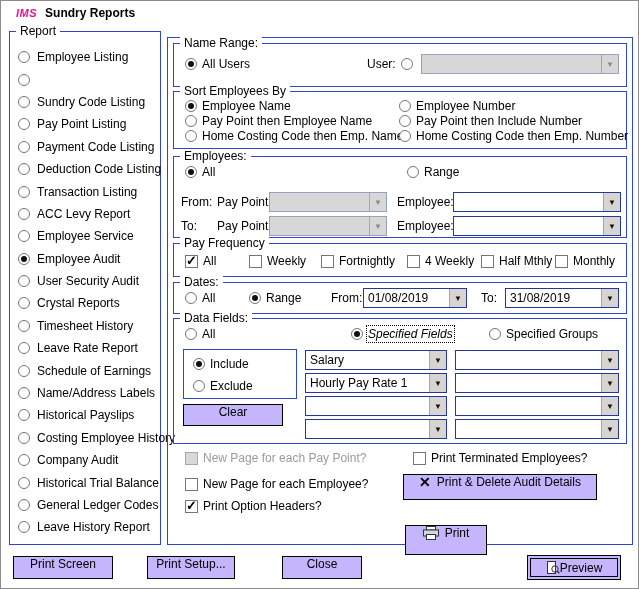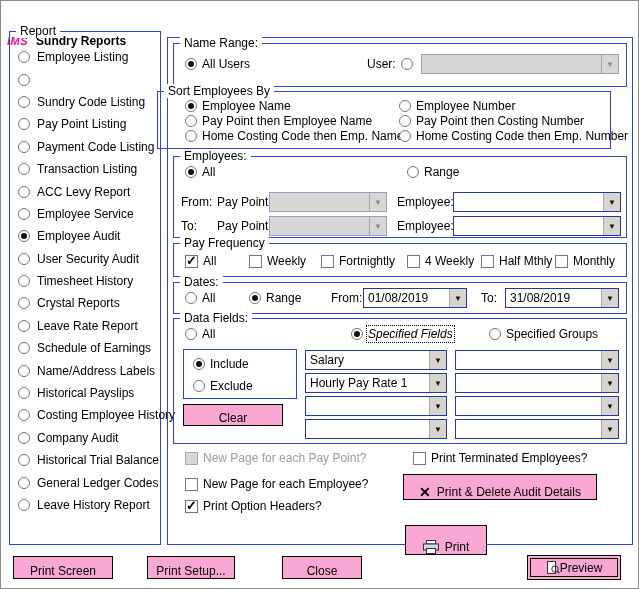--- a/index.html
+++ b/index.html
@@ -1,40 +1,40 @@
 <!DOCTYPE html>
 <html><head>
 <meta charset="utf-8">
 <style>
   :root{ --blue:#2e45cf; --dis:#9b9b9b; }
   *{ box-sizing:border-box; }
   body{ margin:0; background:#ffffff; font-family:"Liberation Sans", sans-serif; }
   .win{ position:relative; width:639px; height:589px; background:#fff; border:1px solid #8c8c8c; overflow:hidden; color:#000; }
-  .titlebar{ position:absolute; left:0; top:0; right:0; height:24px; display:flex; align-items:center; gap:8px; padding:0 6px; background:#fff;margin-top:28px; }
+  .titlebar{ position:absolute; left:0; top:0; right:0; height:24px; display:flex; align-items:center; gap:8px; padding:0 15px; background:#fff; }
   .logo{ color:#e8128f; font-weight:bold; font-style:italic; font-size:11px; letter-spacing:.5px; }
   .title{ font-size:12px; font-weight:bold; }
 
   .group{ position:absolute; border:1px solid var(--blue); background:transparent; }
   .glabel{ position:absolute; top:-8px; left:6px; background:#fff; padding:0 4px; font-size:12px; line-height:14px; white-space:nowrap; }
 
   .hrow{ position:absolute; display:flex; align-items:center; gap:5px; height:16px; font-size:12px; white-space:nowrap; }
   .radio{ width:12px; height:12px; border:1px solid #767676; border-radius:50%; background:#fff; position:relative; flex:none; }
   .radio.checked::after{ content:""; position:absolute; left:2px; top:2px; width:6px; height:6px; border-radius:50%; background:#111; }
   .checkbox{ width:13px; height:13px; border:1px solid #767676; background:#fff; position:relative; flex:none; }
   .checkbox.checked::after{ content:"\2713"; position:absolute; left:0; top:-2px; font-size:13px; font-weight:bold; line-height:13px; color:#000; }
   .dis .lbl{ color:var(--dis); }
   .dis .checkbox{ background:#d8d8d8; border-color:#a8a8a8; }
 
   .combo{ position:absolute; display:flex; align-items:stretch; background:#fff; border:1px solid #24379f; height:20px; }
   .combo-text{ flex:1; font-size:12px; padding:1px 4px; overflow:hidden; white-space:nowrap; display:flex; align-items:center; }
   .combo-arrow{ width:17px; flex:none; background:#d8d5d0; border-left:1px solid #a9a6a0; display:flex; align-items:center; justify-content:center; font-size:8px; color:#111; }
   .combo.disabled{ background:#d7d7d7; border-color:#98a0bd; }
   .combo.disabled .combo-arrow{ background:#d7d7d7; color:#8a8a8a; }
 
-  .btn{ position:absolute; border:1px solid #000; background:#f9a8d4; display:flex; align-items:flex-end; justify-content:center; gap:6px; font-size:12px; cursor:default; }
+  .btn{ position:absolute; border:1px solid #000; background:#c4b5fd; display:flex; align-items:flex-start; justify-content:center; gap:6px; font-size:12px; cursor:default; }
   .btn-inner{ flex:1; align-self:stretch; border:1px solid #000; display:flex; align-items:center; justify-content:center; }
   .x-icon{ font-weight:bold; font-size:14px; line-height:14px; }
   .focus{ outline:1px dotted #000; outline-offset:1px;font-style:italic; }
 
   .report-list{ position:absolute; left:0; top:0; right:0; bottom:0; padding-top:14px; }
   .rrow{ display:flex; align-items:center; gap:7px; height:22.4px; padding-left:8px; font-size:12px; white-space:nowrap; }
 </style>
 </head>
 <body>
 
@@ -62,45 +62,49 @@
       <div class="rrow">
           <span class="radio"></span>
           <span class="lbl">Pay Point Listing</span>
         </div>
       <div class="rrow">
           <span class="radio"></span>
           <span class="lbl">Payment Code Listing</span>
         </div>
       <div class="rrow">
           <span class="radio"></span>
+          <span class="lbl">Deduction Code Listing</span>
+        </div>
+      <div class="rrow">
+          <span class="radio"></span>
           <span class="lbl">Transaction Listing</span>
         </div>
       <div class="rrow">
           <span class="radio"></span>
           <span class="lbl">ACC Levy Report</span>
         </div>
       <div class="rrow">
           <span class="radio"></span>
           <span class="lbl">Employee Service</span>
         </div>
       <div class="rrow">
           <span class="radio checked"></span>
           <span class="lbl">Employee Audit</span>
         </div>
       <div class="rrow">
           <span class="radio"></span>
           <span class="lbl">User Security Audit</span>
         </div>
       <div class="rrow">
           <span class="radio"></span>
+          <span class="lbl">Crystal Reports</span>
+        </div>
+      <div class="rrow">
+          <span class="radio"></span>
           <span class="lbl">Timesheet History</span>
-        </div>
-      <div class="rrow">
-          <span class="radio"></span>
-          <span class="lbl">Crystal Reports</span>
         </div>
       <div class="rrow">
           <span class="radio"></span>
           <span class="lbl">Leave Rate Report</span>
         </div>
       <div class="rrow">
           <span class="radio"></span>
           <span class="lbl">Schedule of Earnings</span>
         </div>
       <div class="rrow">
@@ -145,42 +149,42 @@
     </div>
   <div class="hrow" style="left:366px;top:55px">
       <span class="lbl">User:</span>
       <span class="radio"></span>
     </div>
   <div class="combo disabled" style="left:420px;top:53px;width:198px">
       <span class="combo-text"></span>
       <span class="combo-arrow">▼</span>
     </div>
 
-  <div class="group" style="left:156px;top:90px;width:454px;height:58px">
+  <div class="group" style="left:172px;top:90px;width:454px;height:58px">
     <span class="glabel">Sort Employees By</span>
   </div>
   <div class="hrow" style="left:184px;top:97px">
       <span class="radio checked"></span>
       <span class="lbl">Employee Name</span>
     </div>
   <div class="hrow" style="left:184px;top:112px">
       <span class="radio"></span>
       <span class="lbl">Pay Point then Employee Name</span>
     </div>
   <div class="hrow" style="left:184px;top:127px">
       <span class="radio"></span>
       <span class="lbl">Home Costing Code then Emp. Name</span>
     </div>
   <div class="hrow" style="left:398px;top:97px">
       <span class="radio"></span>
       <span class="lbl">Employee Number</span>
     </div>
   <div class="hrow" style="left:398px;top:112px">
       <span class="radio"></span>
-      <span class="lbl">Pay Point then Costing Number</span>
+      <span class="lbl">Pay Point then Include Number</span>
     </div>
   <div class="hrow" style="left:398px;top:127px">
       <span class="radio"></span>
       <span class="lbl">Home Costing Code then Emp. Number</span>
     </div>
 
   <div class="group" style="left:172px;top:155px;width:454px;height:82px">
     <span class="glabel">Employees:</span>
   </div>
   <div class="hrow" style="left:184px;top:163px">

